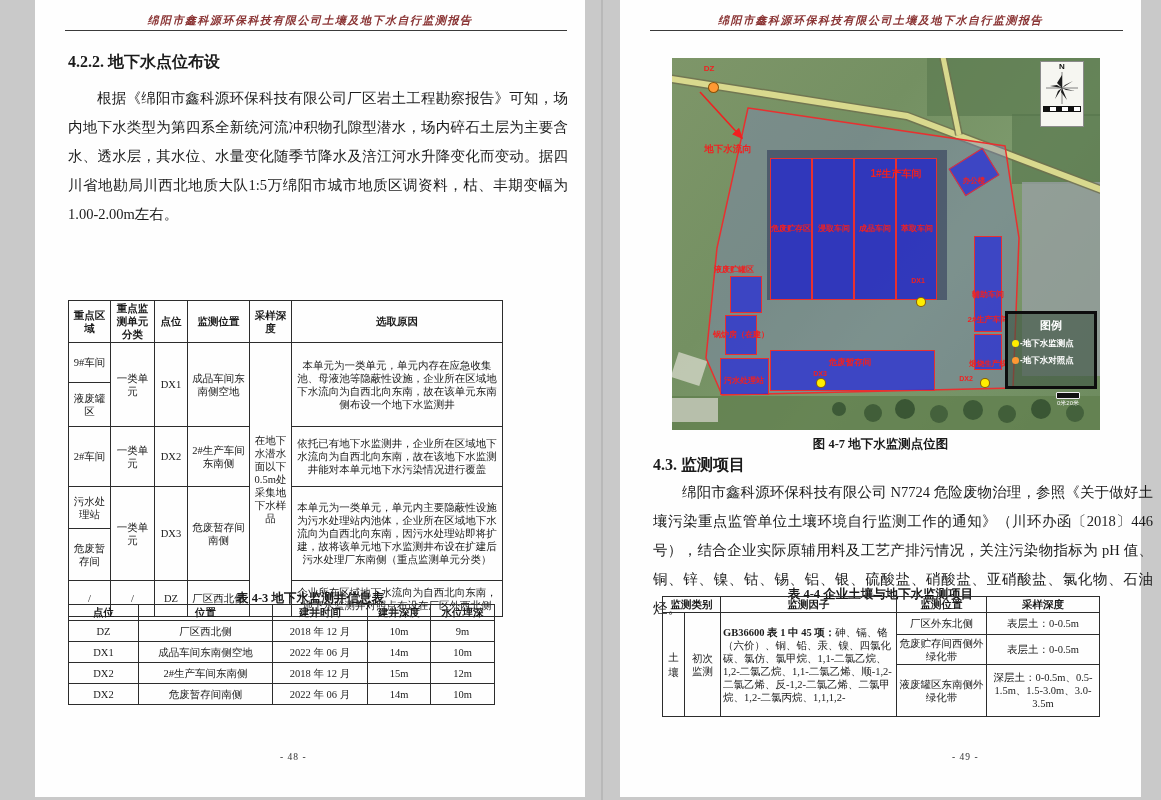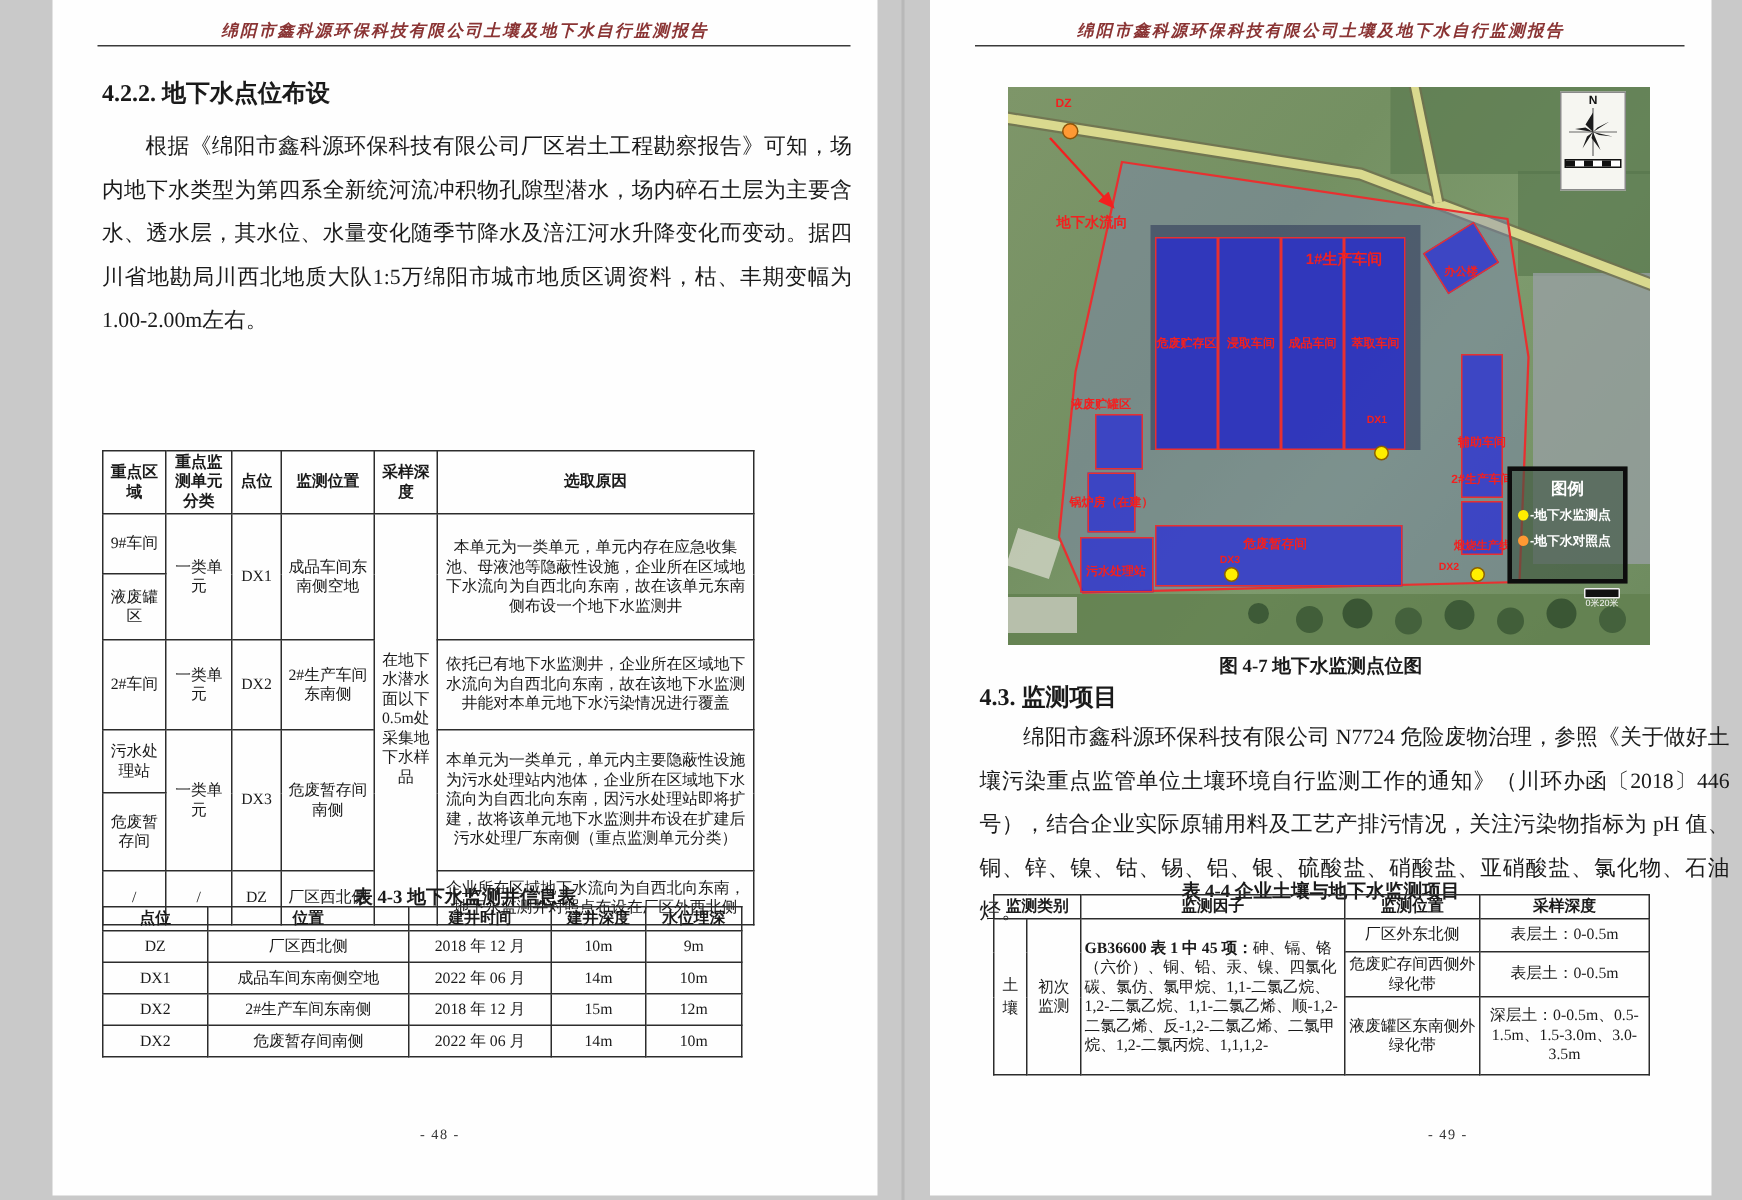--- a/index.html
+++ b/index.html
@@ -104,21 +104,21 @@
   .ml-dx3{left:134px;top:312px;width:28px;font-size:7px;}
 
   .dot{position:absolute;width:8px;height:8px;border-radius:50%;border:1px solid rgba(120,70,0,.85);}
   .dot-y{background:#ffee00;}
   .dot-o{background:#ff9933;}
   .d-dz{left:36px;top:24px;width:9px;height:9px;}
   .d-dx1{left:244px;top:239px;}
   .d-dx2{left:308px;top:320px;}
   .d-dx3{left:144px;top:320px;}
 
-  .legend{position:absolute;left:333px;top:253px;width:80px;height:78px;box-sizing:border-box;
+  .legend{position:absolute;left:333px;top:253px;width:92px;height:78px;box-sizing:border-box;
           border:3px solid #0d0d0d;background:rgba(62,84,66,.62);color:#fff;}
   .legend-title{text-align:center;font-size:11px;font-weight:bold;margin-top:4px;}
   .legend-item{font-size:8.5px;margin:5px 0 0 4px;white-space:nowrap;font-weight:bold;}
   .ldot{display:inline-block;width:7px;height:7px;border-radius:50%;margin-right:1px;vertical-align:-1px;}
   .ldot-y{background:#ffee00;}
   .ldot-o{background:#ff9933;}
   .map-scale{position:absolute;left:376px;top:334px;width:40px;text-align:center;color:#f5f5f5;font-size:6px;line-height:1.2;}
   .map-scale .bar{width:22px;height:5px;margin:0 auto 1px auto;background:#111;border:1px solid #eee;border-radius:1px;}
 
   .compass{position:absolute;left:368px;top:3px;width:44px;height:66px;box-sizing:border-box;

